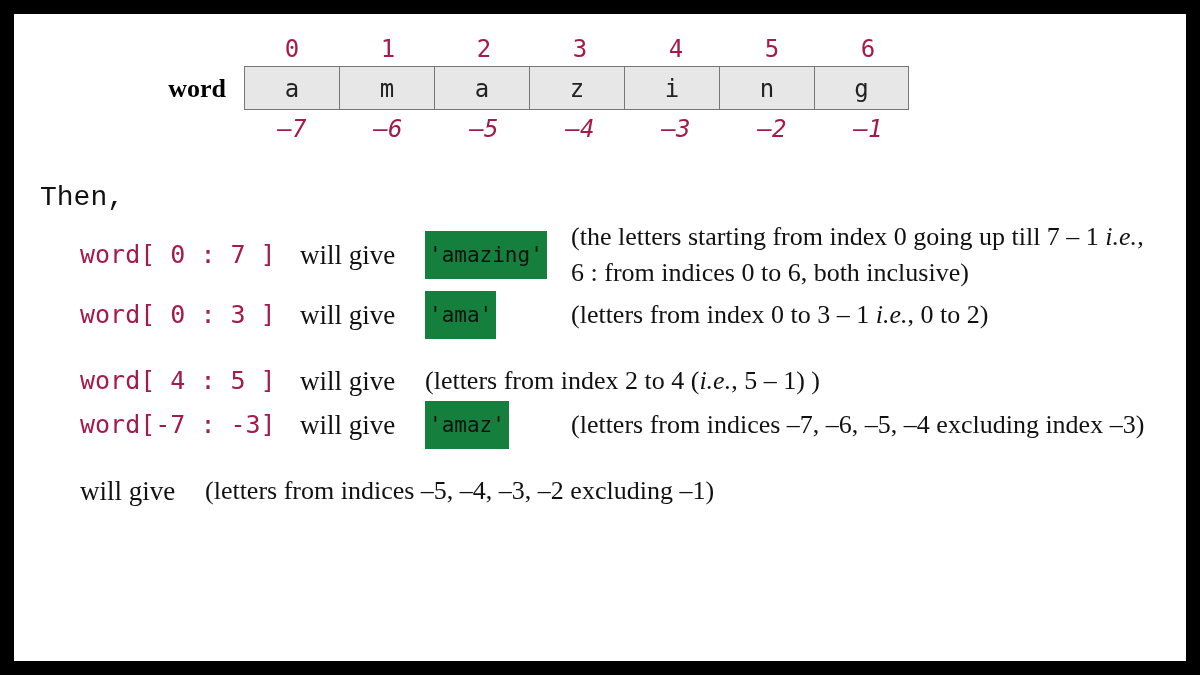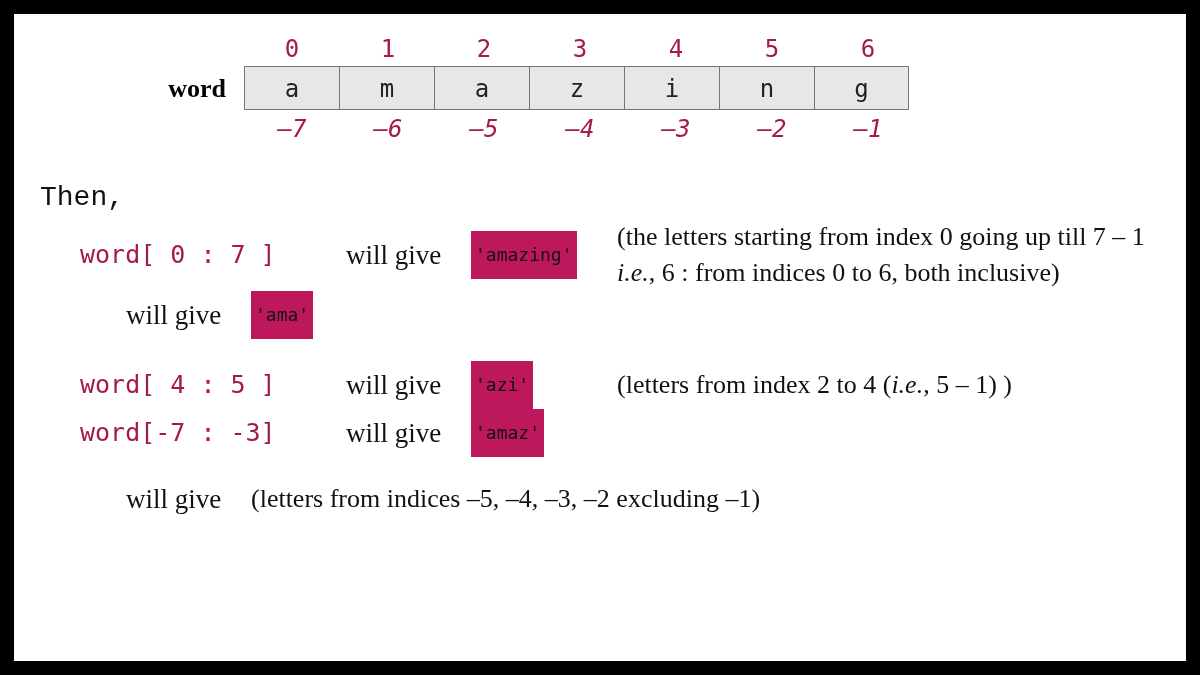--- a/index.html
+++ b/index.html
@@ -95,30 +95,29 @@
   .code {
     width: 220px;
     font-family: "Lucida Console", monospace;
     color: #a41a4a;
     font-size: 25px;
     white-space: pre;
   }
   .gives {
     width: 125px;
     font-family: Georgia, serif;
-    margin-left: 46px;
   }
   .result {
     width: 146px;
     text-align: left;
   }
   .result span.hl {
-    background: #be185d;
-    font-family: "Lucida Console", monospace;
-    font-size: 18px;
+    background: #15803d;
+    font-family: "Lucida Console", monospace;
+    font-size: 21px;
     padding: 4px 4px;
     display: inline-block;
   }
   .expl {
     flex: 1;
     font-family: Georgia, serif;
     font-size: 26px;
     line-height: 36px;
   }
   .expl i { font-style: italic; }
@@ -175,37 +174,39 @@
   <div class="examples">
 
     <div class="ex">
       <div class="code">word[ 0 : 7 ]</div>
       <div class="gives">will give</div>
       <div class="result"><span class="hl">'amazing'</span></div>
       <div class="expl">(the letters starting from index 0 going up till 7 – 1 <i>i.e.</i>, 6 : from indices 0 to 6, both inclusive)</div>
     </div>
 
     <div class="ex">
+      <div class="code">word[ 0 : 3 ]</div>
       <div class="gives">will give</div>
       <div class="result"><span class="hl">'ama'</span></div>
+      <div class="expl">(letters from index 0 to 3 – 1 <i>i.e.</i>, 0 to 2)</div>
     </div>
 
     <div class="gap"></div>
 
     <div class="ex">
       <div class="code">word[ 4 : 5 ]</div>
       <div class="gives">will give</div>
-      <div class="result"><span class="hl">'azi'</span></div>
       <div class="expl">(letters from index 2 to 4 (<i>i.e.</i>, 5 – 1) )</div>
     </div>
 
     <div class="ex">
       <div class="code">word[-7 : -3]</div>
       <div class="gives">will give</div>
       <div class="result"><span class="hl">'amaz'</span></div>
+      <div class="expl">(letters from indices –7, –6, –5, –4  excluding index –3)</div>
     </div>
 
     <div class="gap"></div>
 
     <div class="ex">
       <div class="gives">will give</div>
       <div class="expl">(letters from indices –5, –4, –3, –2 excluding –1)</div>
     </div>
 
   </div>

